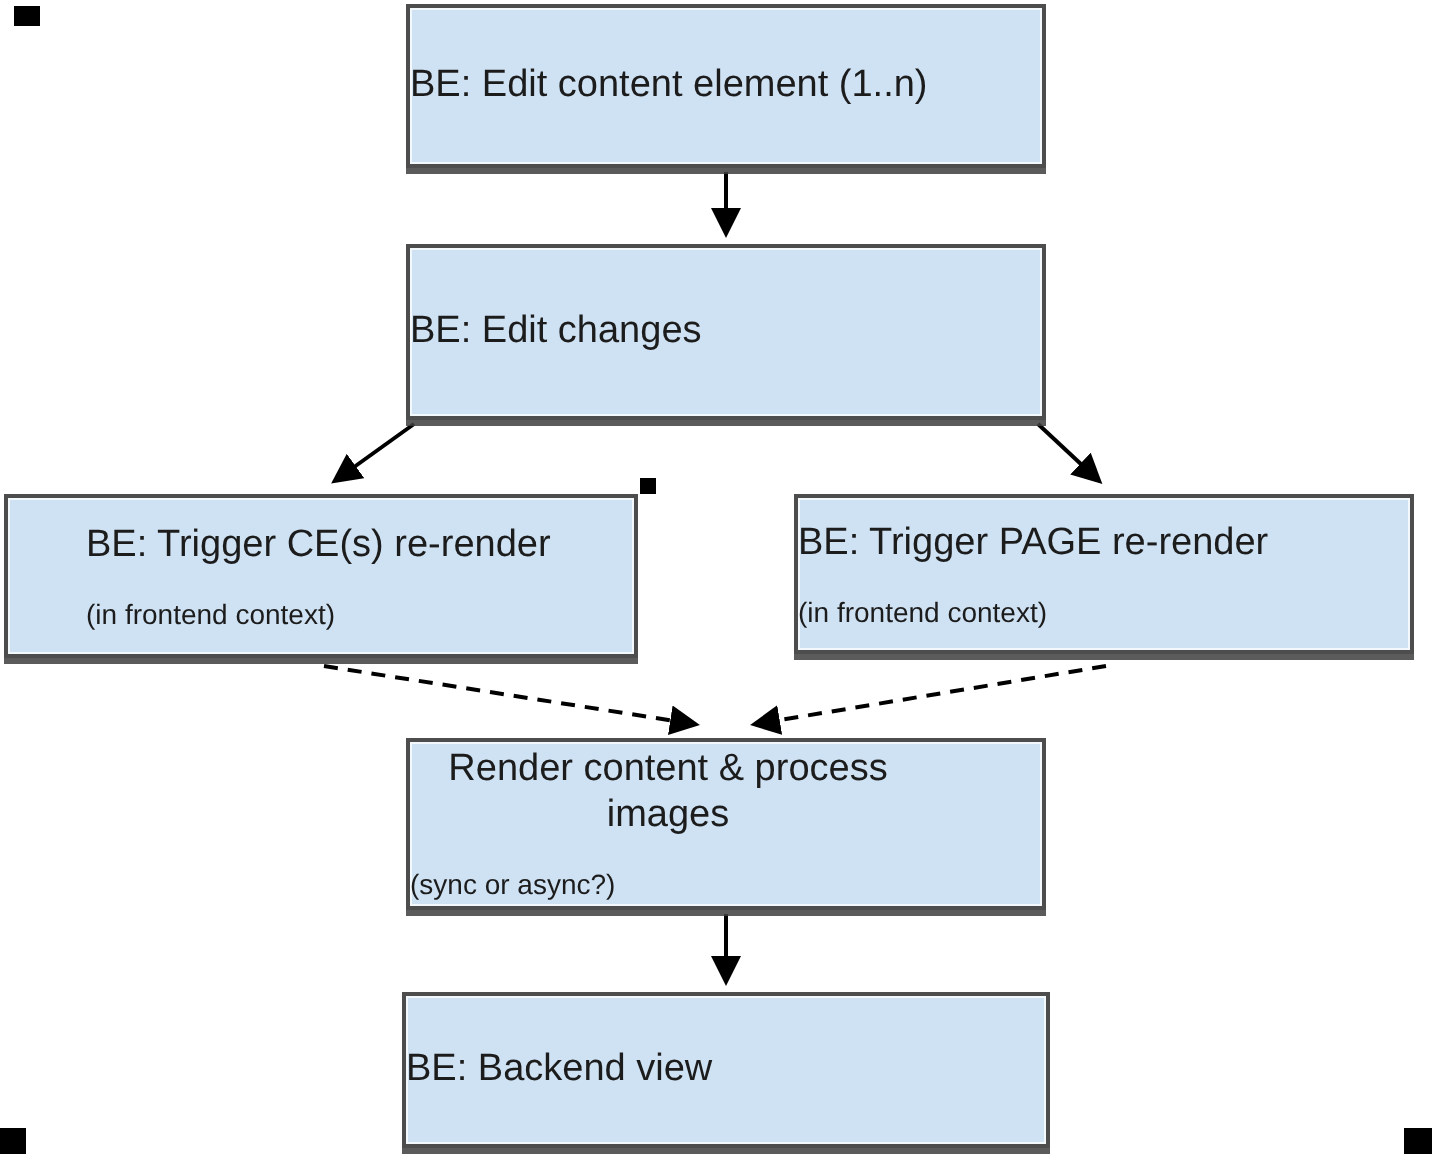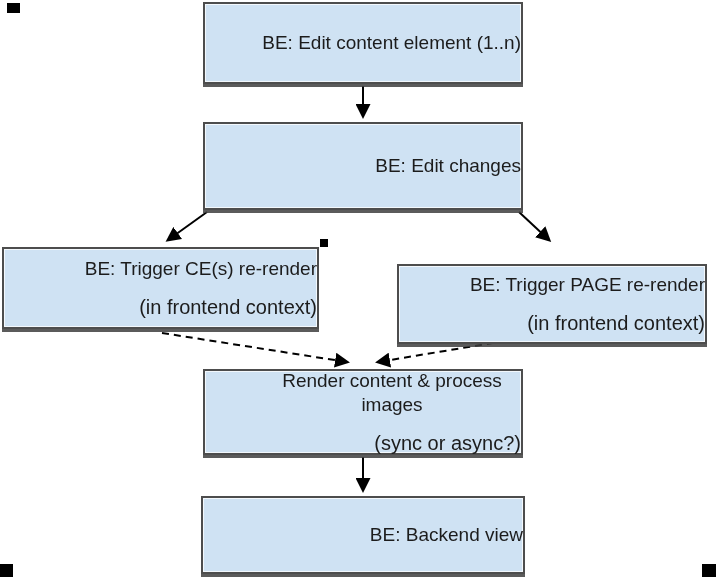--- a/index.html
+++ b/index.html
@@ -18,31 +18,31 @@
     pointer-events: none;
   }
   .node {
     position: absolute;
     box-sizing: border-box;
     background: #cfe2f3;
     border: 2px solid #4d4d4d;
     box-shadow: 0 3px 0 rgba(62,62,62,0.85), inset 0 0 0 1px rgba(255,255,255,0.75);
     display: flex;
     flex-direction: column;
-    align-items: flex-end;
+    align-items: flex-start;
     justify-content: center;
     text-align: center;
     color: #1c1c1c;
   }
   .node .label { font-size: 19px; line-height: 1.22; }
-  .node .sub   { font-size: 20px; line-height: 1.2; margin-top: 15px; }
+  .node .sub   { font-size: 14px; line-height: 1.2; margin-top: 15px; }
   .n-edit    { left: 203px; top: 2px;   width: 320px; height: 82px; }
   .n-save    { left: 203px; top: 122px; width: 320px; height: 88px; }
   .n-ce      { left: 2px;   top: 247px; width: 317px; height: 82px; padding-left: 39px; }
-  .n-page    { left: 397px; top: 264px; width: 310px; height: 80px; }
+  .n-page    { left: 397px; top: 247px; width: 310px; height: 80px; }
   .n-render  { left: 203px; top: 369px; width: 320px; height: 86px; }
   .n-render .label { max-width: 258px; }
   .n-backend { left: 201px; top: 496px; width: 324px; height: 78px; }
   .artifact {
     position: absolute;
     background: #000000;
   }
   .art-tl { left: 7px;   top: 3px;   width: 13px; height: 10px; }
   .art-bl { left: 0px;   top: 564px; width: 13px; height: 13px; }
   .art-br { left: 702px; top: 564px; width: 14px; height: 13px; }

